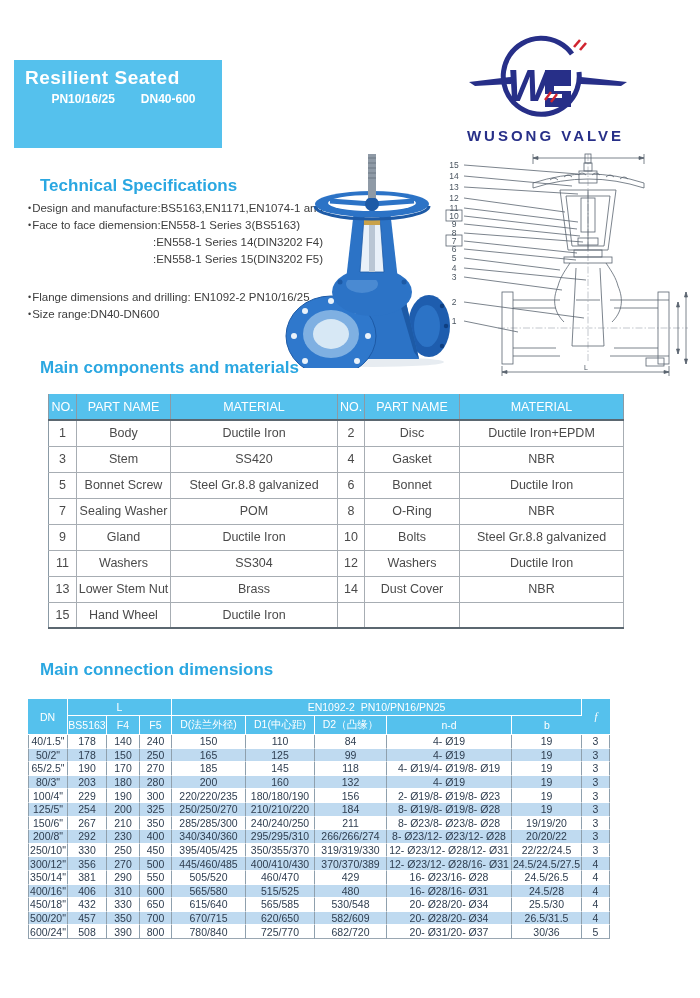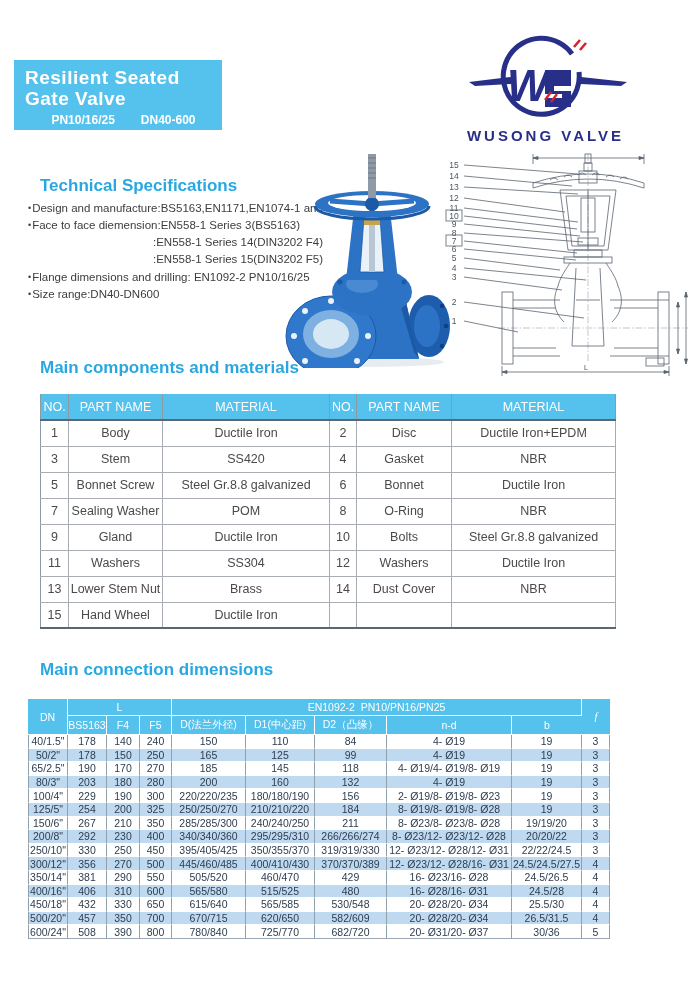--- a/index.html
+++ b/index.html
@@ -1,49 +1,49 @@
 <!DOCTYPE html>
 <html><head>
 <meta charset="utf-8">
 <style>
   html,body{margin:0;padding:0;background:#e8e8e8;}
   .page{position:relative;width:700px;height:998px;background:#ffffff;margin:0 auto;
         font-family:"Liberation Sans", sans-serif;overflow:hidden;}
   [data-name]{box-sizing:border-box;}
 
   
-  .title-block{position:absolute;left:14px;top:60px;width:208px;height:70px;
+  .title-block{position:absolute;left:14px;top:60px;width:208px;height:88px;
                background:#55c1ed;color:#ffffff;padding:7px 0 0 11px;}
   .title-block .t1{font-size:19px;font-weight:bold;line-height:21px;letter-spacing:.5px;}
   .title-block .sub{font-size:12px;margin-top:4px;font-weight:600;text-align:center;}
   .title-block .sub span{display:inline-block;}
   .title-block .sub .gap{width:26px;}
 
   .logo{position:absolute;left:438px;top:30px;width:215px;text-align:center;}
   .logo svg{display:block;margin:0 auto;}
   .logo .company{color:#272f88;font-weight:bold;font-size:15px;letter-spacing:3px;margin-top:1px;}
 
   
   .sec-h{position:absolute;left:40px;color:#2aa7e1;font-size:17px;font-weight:600;}
 
   
   .spec-list{position:absolute;left:28px;top:200px;width:300px;color:#3d3d3d;
              font-size:11.5px;list-style:none;margin:0;padding:0;}
   .spec-list li{line-height:17px;white-space:nowrap;}
   .spec-list li.indent{padding-left:124px;}
-  .spec-list li.gap{margin-top:1px;}
+  .spec-list li.gap{margin-top:21px;}
   .spec-list .blt{font-size:9px;vertical-align:1px;margin-right:1px;}
 
   
   .photo{position:absolute;left:282px;top:154px;}
   .drawing{position:absolute;left:438px;top:150px;}
   .drawing text{font-family:"Liberation Sans",sans-serif;fill:#4a5560;}
 
   
-  .comp-table{position:absolute;left:40px;top:394px;width:575px;border-collapse:collapse;
+  .comp-table{position:absolute;left:48px;top:394px;width:575px;border-collapse:collapse;
               font-size:12.5px;color:#4a4a4a;table-layout:fixed;padding-left:32px;}
   .comp-table th{background:#55c1ed;color:#ffffff;font-weight:normal;height:26px;
                  border:1px solid #8b9aa5;border-top:none;font-size:12.5px;}
   .comp-table td{border:1px solid #a7adb3;height:26px;text-align:center;background:#ffffff;}
   .comp-table tr td:first-child,.comp-table tr th:first-child{border-left:1px solid #8b9aa5;}
   .comp-table thead th{border-bottom:2px solid #5b6770;}
   .comp-table tbody tr:last-child td{border-bottom:2px solid #5b6770;}
 
   
   .dim-table{position:absolute;left:28px;top:699px;width:582px;border-collapse:separate;
@@ -61,21 +61,20 @@
   .dim-table tbody tr:last-child td{border-bottom:1px solid #9aa7b2;}
   .dim-table .fhead{font-style:italic;font-family:"Liberation Serif",serif;}
 </style>
 </head>
 <body>
 
 <div class="page" data-name="datasheet-page">
 
   <div class="title-block" data-name="product-title-block">
     <div class="t1" data-name="product-title-line1">Resilient Seated</div>
-    <div class="t1" data-name="product-title-line2">Gate Valve</div>
     <div class="sub" data-name="product-subtitle">
       <span data-name="pressure-rating">PN10/16/25</span><span class="gap" data-name="subtitle-spacer"></span><span data-name="size-range">DN40-600</span>
     </div>
   </div>
 
   <div class="logo" data-name="company-logo">
     <svg width="210" height="96" viewBox="0 0 210 96" data-name="logo-mark-icon">
 
       <path d="M131 24 A38 38 0 1 0 138 42" fill="none" stroke="#272f88" stroke-width="5"></path>
 

